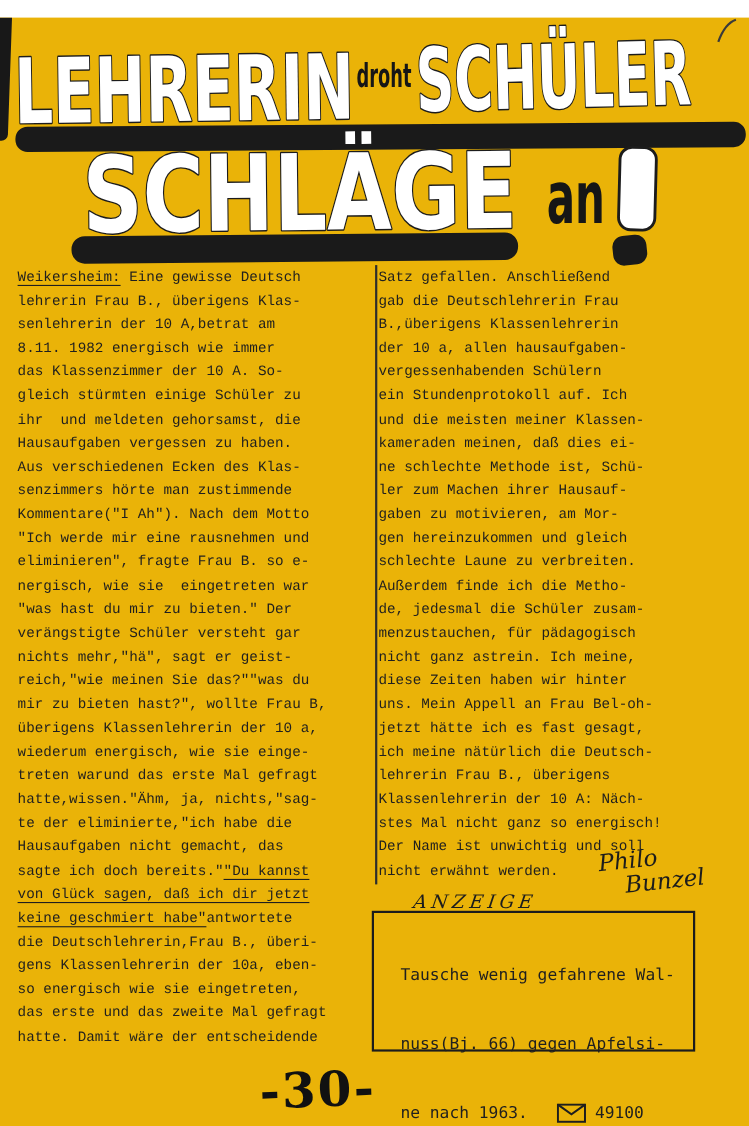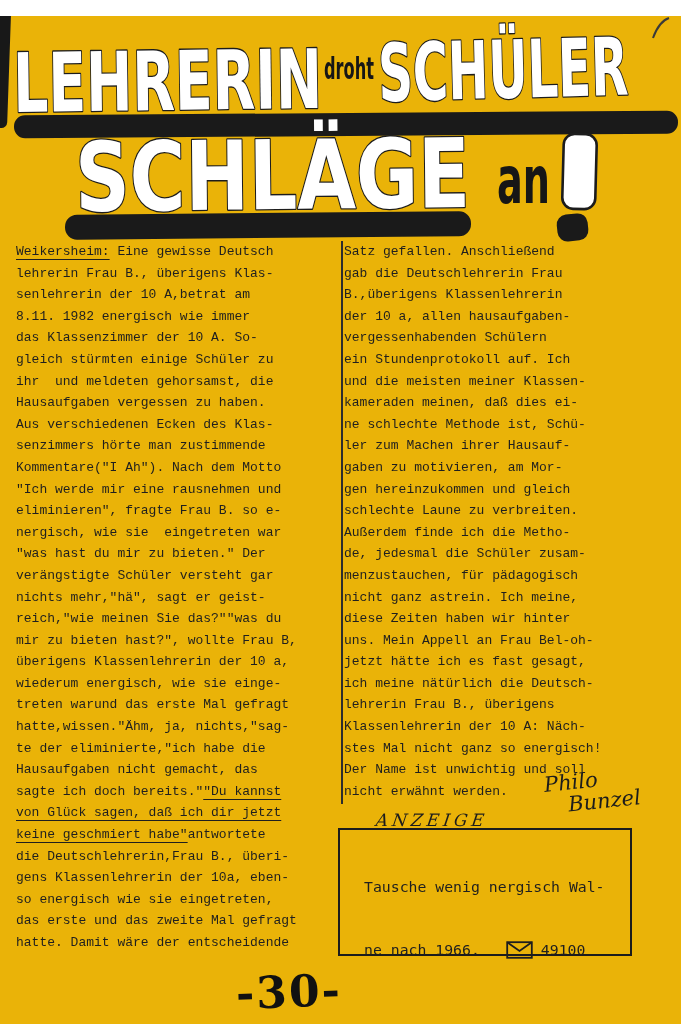--- a/index.html
+++ b/index.html
@@ -62,23 +62,24 @@
   <div class="col col-right"><div class="tline"><span>Satz gefallen. Anschließend</span></div><div class="tline"><span>gab die Deutschlehrerin Frau</span></div><div class="tline"><span>B.,überigens Klassenlehrerin</span></div><div class="tline"><span>der 10 a, allen hausaufgaben-</span></div><div class="tline"><span>vergessenhabenden Schülern</span></div><div class="tline"><span>ein Stundenprotokoll auf. Ich</span></div><div class="tline"><span>und die meisten meiner Klassen-</span></div><div class="tline"><span>kameraden meinen, daß dies ei-</span></div><div class="tline"><span>ne schlechte Methode ist, Schü-</span></div><div class="tline"><span>ler zum Machen ihrer Hausauf-</span></div><div class="tline"><span>gaben zu motivieren, am Mor-</span></div><div class="tline"><span>gen hereinzukommen und gleich</span></div><div class="tline"><span>schlechte Laune zu verbreiten.</span></div><div class="tline"><span>Außerdem finde ich die Metho-</span></div><div class="tline"><span>de, jedesmal die Schüler zusam-</span></div><div class="tline"><span>menzustauchen, für pädagogisch</span></div><div class="tline"><span>nicht ganz astrein. Ich meine,</span></div><div class="tline"><span>diese Zeiten haben wir hinter</span></div><div class="tline"><span>uns. Mein Appell an Frau Bel-oh-</span></div><div class="tline"><span>jetzt hätte ich es fast gesagt,</span></div><div class="tline"><span>ich meine nätürlich die Deutsch-</span></div><div class="tline"><span>lehrerin Frau B., überigens</span></div><div class="tline"><span>Klassenlehrerin der 10 A: Näch-</span></div><div class="tline"><span>stes Mal nicht ganz so energisch!</span></div><div class="tline"><span>Der Name ist unwichtig und soll</span></div><div class="tline"><span>nicht erwähnt werden.</span></div></div>
 
   <div class="signature">
     <div>Philo</div>
     <div class="sig2">Bunzel</div>
   </div>
 
   <div class="ad-label">ANZEIGE</div>
   <div class="ad-box">
     <div class="ad-text">
-      <div class="tline">Tausche wenig nergisch Wal-</div>
+      <div class="tline">Tausche wenig gefahrene Wal-</div>
+      <div class="tline">nuss(Bj. 66) gegen Apfelsi-</div>
       <div class="ad-row">
-        <span>ne nach 1966.</span>
+        <span>ne nach 1963.</span>
         <svg class="env" width="27" height="18" viewBox="0 0 27 18">
           <rect x="1.2" y="1.2" width="24.6" height="15.6" fill="none" stroke="#1e1e1e" stroke-width="1.8"></rect>
           <path d="M1.2,1.2 L13.5,10 L25.8,1.2" fill="none" stroke="#1e1e1e" stroke-width="1.8"></path>
         </svg>
         <span>49100</span>
       </div>
     </div>
   </div>
 
   <div class="page-number">-30-</div>

